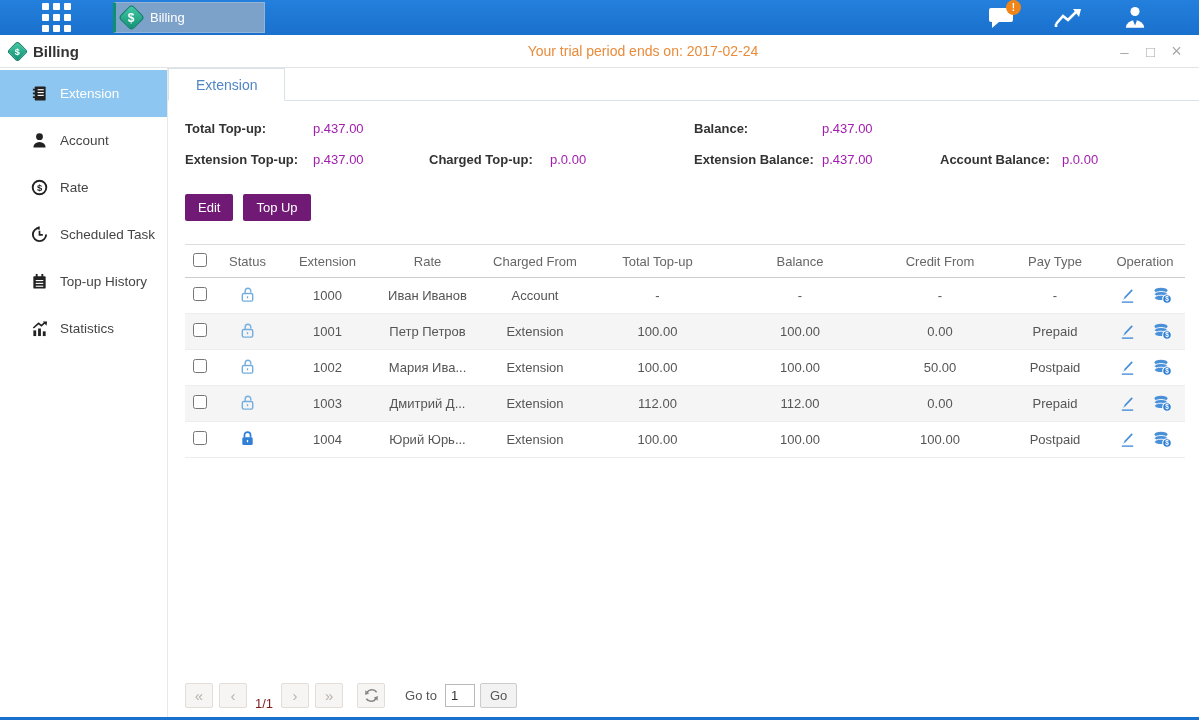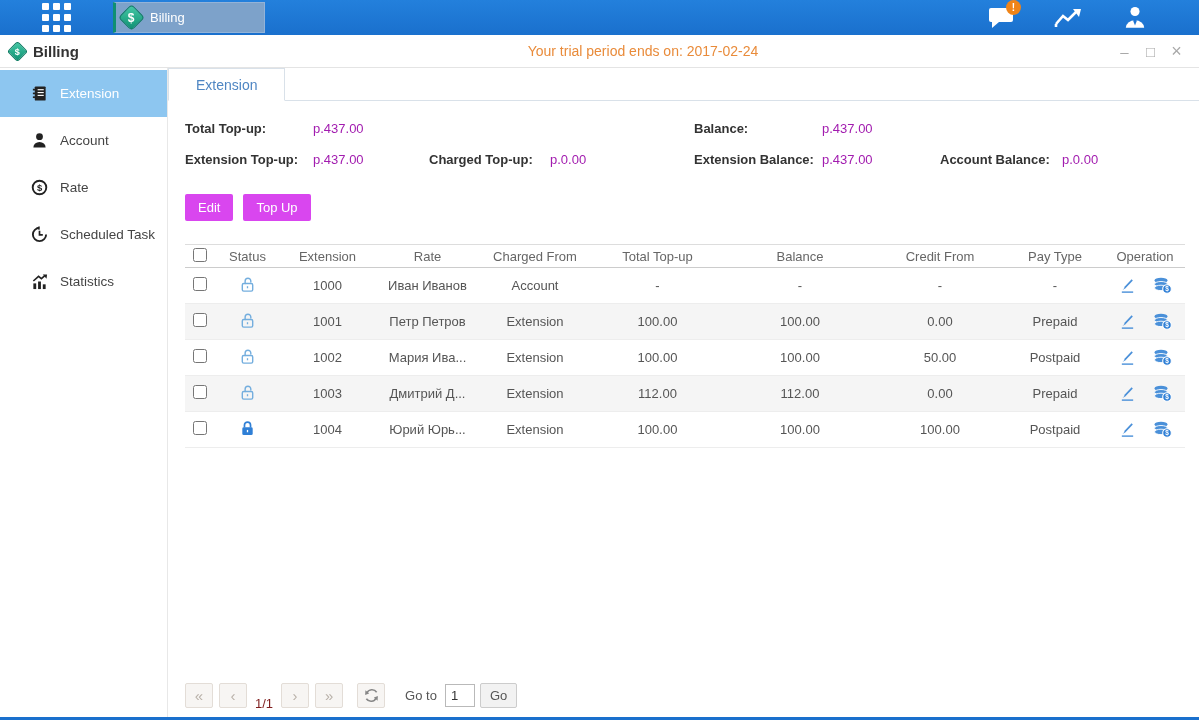--- a/index.html
+++ b/index.html
@@ -56,25 +56,25 @@
   .content { padding:0 14px 0 17px; }
 
   .summary { margin-top:20px; }
   .sum-row { display:flex; margin-bottom:16px; }
   .sum-label { font-weight:bold; color:#333; }
   .sum-val { color:#a21caf; }
   .w128{width:128px;} .w381{width:381px;} .w116{width:116px;} .w121{width:121px;}
   .w144{width:144px;} .w118{width:118px;} .w122{width:122px;}
 
   .actions { margin-top:27px; display:flex; gap:10px; }
-  .btn { background:#d946ef; color:#fff; border:none; border-radius:2px; height:27px;
+  .btn { background:#701a75; color:#fff; border:none; border-radius:2px; height:27px;
     padding:0 13px; font-size:13px; font-family:inherit; cursor:pointer; }
 
   table.ext-table { margin-top:23px; width:1000px; border-collapse:collapse; table-layout:fixed; }
-  .ext-table th { font-weight:normal; color:#666; font-size:13px; height:23px;
+  .ext-table th { font-weight:normal; color:#666; font-size:13px; height:33px;
     border-top:1px solid #ddd; border-bottom:1px solid #ccc; text-align:center; }
   .ext-table td { height:35px; text-align:center; color:#555; font-size:13px;
     border-bottom:1px solid #ededed; }
   .ext-table tbody tr:nth-child(even) { background:#f5f5f5; }
   .ext-table input[type=checkbox] { width:14px; height:14px; margin:0; cursor:pointer; }
   .op-cell { display:flex; align-items:center; justify-content:center; gap:17px; height:35px; }
   .op-icon { cursor:pointer; display:inline-flex; }
 
   
   .footer { position:absolute; left:17px; right:14px; bottom:8px; height:27px;
@@ -193,20 +193,33 @@
   </div>
   <div class="side-item">
     <span class="sicon">
       <svg width="17" height="17" viewBox="0 0 18 18">
           <path d="M9,2 a7,7 0 1 0 7,7" fill="none" stroke="#222" stroke-width="2"></path>
           <polygon points="9,0 9,4.5 5.5,2.2" fill="#222"></polygon>
           <polyline points="9,5 9,9.5 12.5,9.5" fill="none" stroke="#222" stroke-width="1.8"></polyline>
         </svg>
     </span>
     <span class="slabel">Scheduled Task</span>
+  </div>
+  <div class="side-item">
+    <span class="sicon">
+      <svg width="17" height="17" viewBox="0 0 18 18">
+          <rect x="2.5" y="3.5" width="13" height="13" rx="1" fill="#222"></rect>
+          <line x1="6" y1="1" x2="6" y2="5" stroke="#222" stroke-width="2"></line>
+          <line x1="12" y1="1" x2="12" y2="5" stroke="#222" stroke-width="2"></line>
+          <line x1="5" y1="8" x2="13" y2="8" stroke="#fff" stroke-width="1.2"></line>
+          <line x1="5" y1="11" x2="13" y2="11" stroke="#fff" stroke-width="1.2"></line>
+          <line x1="5" y1="14" x2="13" y2="14" stroke="#fff" stroke-width="1.2"></line>
+        </svg>
+    </span>
+    <span class="slabel">Top-up History</span>
   </div>
   <div class="side-item">
     <span class="sicon">
       <svg width="17" height="17" viewBox="0 0 18 18">
           <rect x="2.5" y="11" width="3" height="6" fill="#222"></rect>
           <rect x="7.5" y="9" width="3" height="8" fill="#222"></rect>
           <rect x="12.5" y="12" width="3" height="5" fill="#222"></rect>
           <polyline points="2.5,8.5 8,3.5 11,6 15,2.5" fill="none" stroke="#222" stroke-width="1.7"></polyline>
           <polygon points="12.5,1.5 17,1.5 16.5,6" fill="#222"></polygon>
         </svg>

